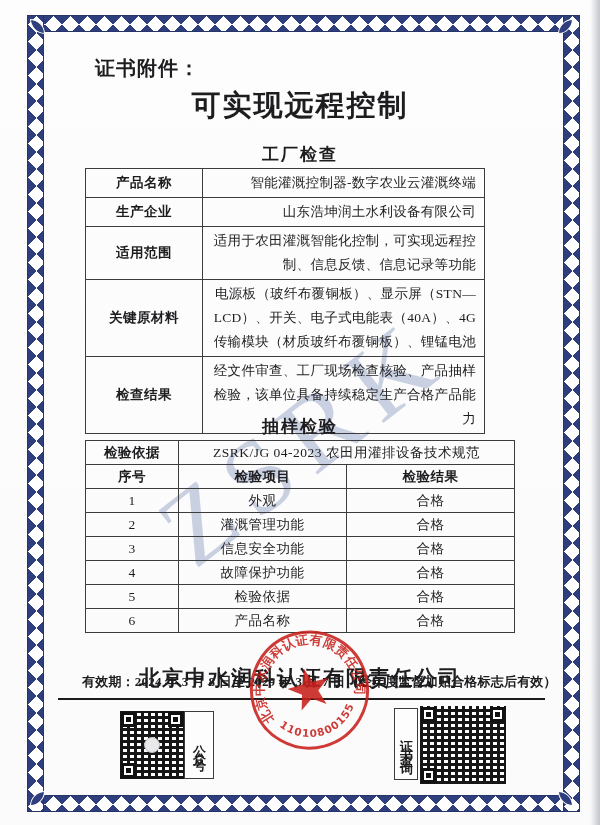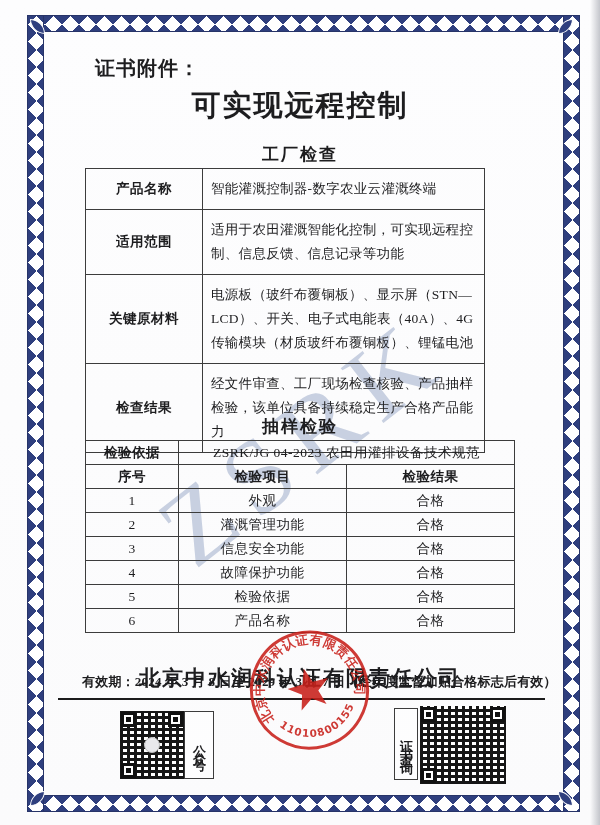--- a/index.html
+++ b/index.html
@@ -70,21 +70,21 @@
   .heading-factory  { top:143px;text-align:center; }
   .heading-sampling { top:415px; }
 
   table { border-collapse:collapse; table-layout:fixed; z-index:3; position:absolute; }
   td {
     border:1px solid #3c3c3c; font-size:13.5px;
     vertical-align:middle; background:transparent;
   }
   .t1 { left:85px; top:168px; width:400px; }
   .t1 td.lab { width:117px; text-align:center; font-weight:600; letter-spacing:0.5px; padding:0 1px; }
-  .t1 td.val { text-align:left; padding:8px 8px; line-height:24px; letter-spacing:0.3px;margin-left:9px; }
+  .t1 td.val { text-align:right; padding:2px 8px; line-height:24px; letter-spacing:0.3px;margin-left:9px; }
   .t1 tr.h24 { height:24px; } .t1 tr.h50 { height:50px; }
   .t1 tr.h76 { height:76px; }
   .t2 { left:85px; top:440px; width:430px; }
   .t2 tr { height:24px; }
   .t2 td { text-align:center; letter-spacing:0.5px; }
   .t2 .c-no { width:93px; } .t2 .c-item { width:239px; } .t2 .c-res { width:98px; }
   .t2 td.lab { font-weight:600; }
 
   .validity-line {
     position:absolute; left:82px; top:641px; z-index:3;
@@ -154,20 +154,24 @@
 
   <div class="attachment-label">证书附件：</div>
   <div class="doc-title">可实现远程控制</div>
   <div class="section-heading heading-factory">工厂检查</div>
 
   <table class="t1">
     <tbody>
         <tr class="h24">
       <td class="lab">产品名称</td>
       <td class="val">智能灌溉控制器-数字农业云灌溉终端</td>
+    </tr>
+    <tr class="h24">
+      <td class="lab">生产企业</td>
+      <td class="val">山东浩坤润土水利设备有限公司</td>
     </tr>
     <tr class="h50">
       <td class="lab">适用范围</td>
       <td class="val">适用于农田灌溉智能化控制，可实现远程控制、信息反馈、信息记录等功能</td>
     </tr>
     <tr class="h76">
       <td class="lab">关键原材料</td>
       <td class="val">电源板（玻纤布覆铜板）、显示屏（STN—LCD）、开关、电子式电能表（40A）、4G 传输模块（材质玻纤布覆铜板）、锂锰电池</td>
     </tr>
     <tr class="h50">

